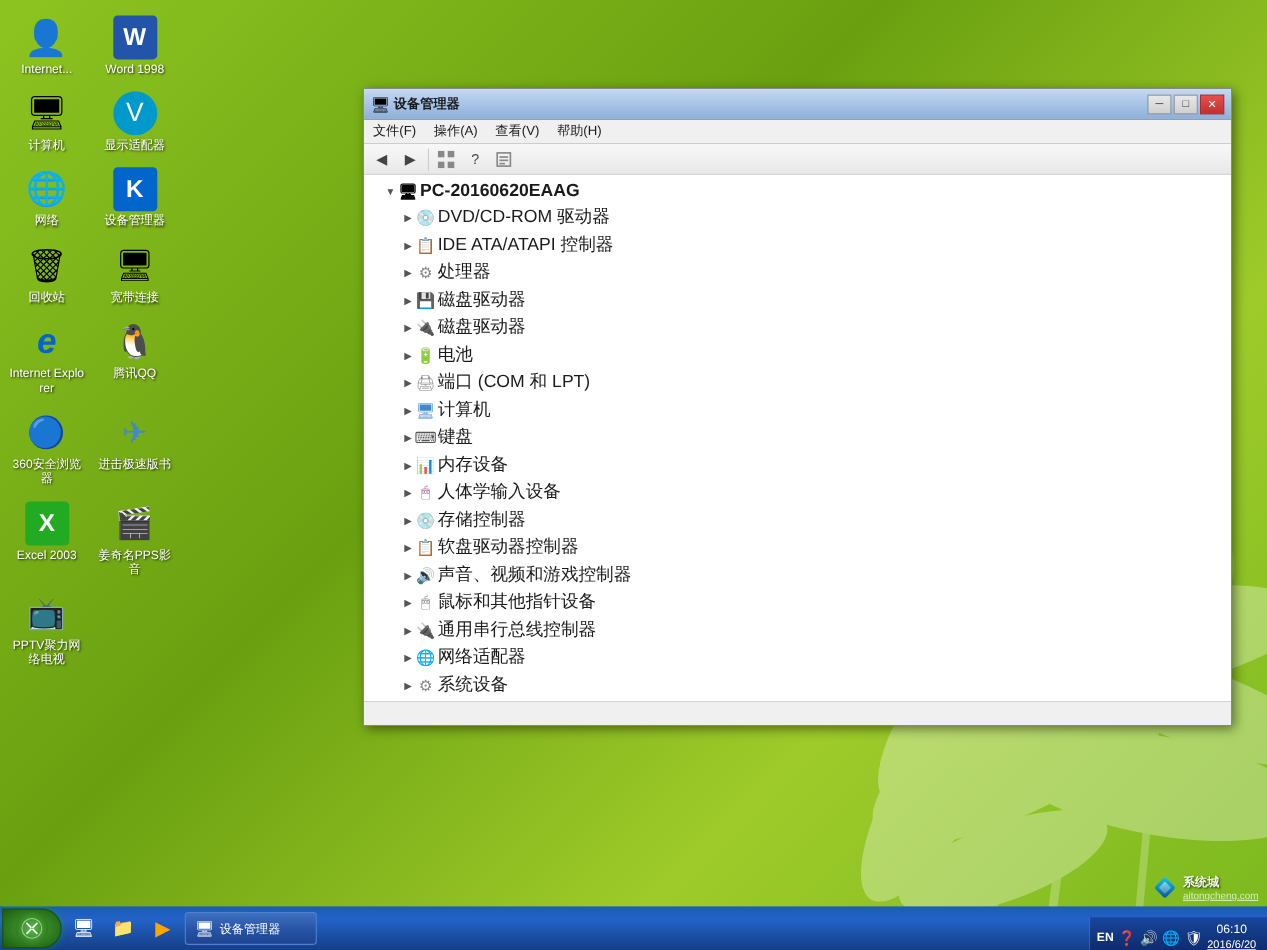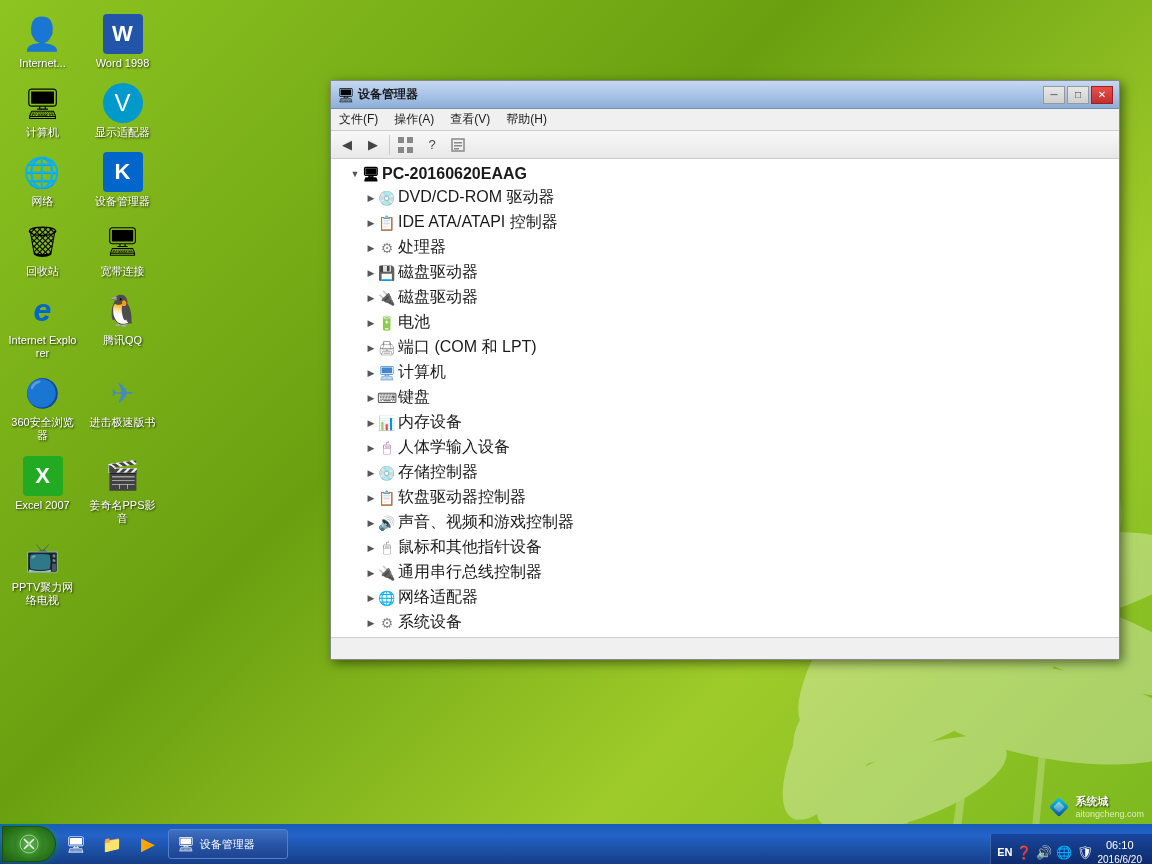--- a/index.html
+++ b/index.html
@@ -490,21 +490,21 @@
       </div>
       <div class="desktop-icon">
         <div class="icon-img" style="font-size:28px; color:#4488cc;">✈</div>
         <div class="icon-label">进击极速版书</div>
       </div>
     </div>
 
     <div class="icon-row">
       <div class="desktop-icon">
         <div class="icon-img" style="background:#22aa22; color:white; font-size:22px; font-weight:bold; border-radius:4px; width:40px; height:40px;">X</div>
-        <div class="icon-label">Excel 2007</div>
+        <div class="icon-label">Excel 2003</div>
       </div>
       <div class="desktop-icon">
         <div class="icon-img" style="font-size:28px;">🎬</div>
         <div class="icon-label">姜奇名PPS影音</div>
       </div>
     </div>
 
     <div class="icon-row">
       <div class="desktop-icon">
         <div class="icon-img" style="font-size:28px;">📺</div>
@@ -707,21 +707,21 @@
   </div>
 
   <div class="watermark">
     <div style="display:flex; align-items:center; gap:4px;">
       <div style="position:relative; width:24px; height:24px; flex-shrink:0;">
         <div style="position:absolute; width:14px; height:14px; background:linear-gradient(135deg,#00ccff,#0044aa); transform:rotate(45deg); top:5px; left:5px; border-radius:2px;"></div>
         <div style="position:absolute; width:8px; height:8px; background:linear-gradient(135deg,#88ddff,#4488cc); transform:rotate(45deg); top:8px; left:8px; border-radius:1px;"></div>
       </div>
       <div>
         <div style="color:white; font-size:11px; font-weight:bold; text-shadow:1px 1px 2px rgba(0,0,0,0.8);">系统城</div>
-        <div style="color:rgba(255,255,255,0.8); font-size:9px;">aitongcheng.com</div>
+        <div style="color:rgba(255,255,255,0.8); font-size:9px;text-decoration:underline;">aitongcheng.com</div>
       </div>
     </div>
   </div>
 
   <div class="taskbar">
 
     <div class="start-btn">
       <div class="start-btn-inner">
         <svg width="20" height="20" viewBox="0 0 20 20">
           <circle cx="10" cy="10" r="9" fill="none" stroke="rgba(255,255,255,0.5)" stroke-width="1"></circle>

